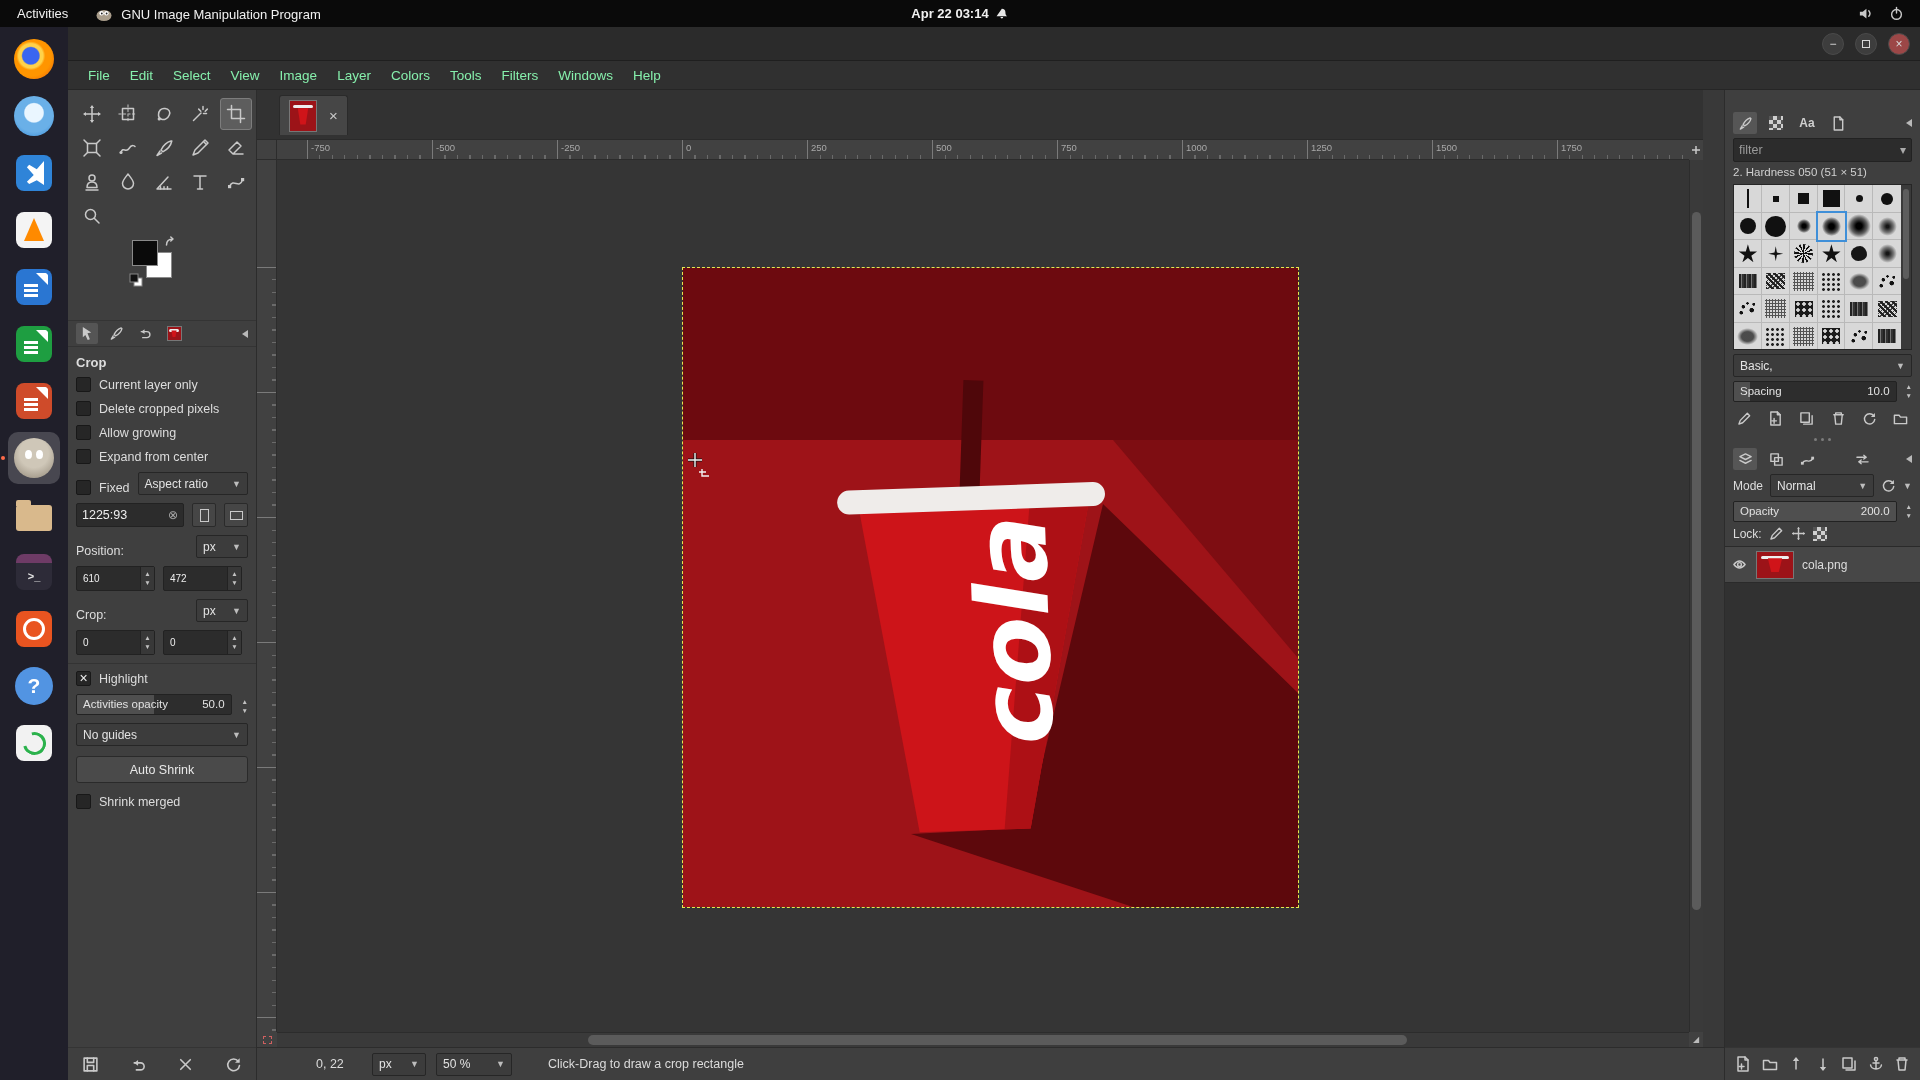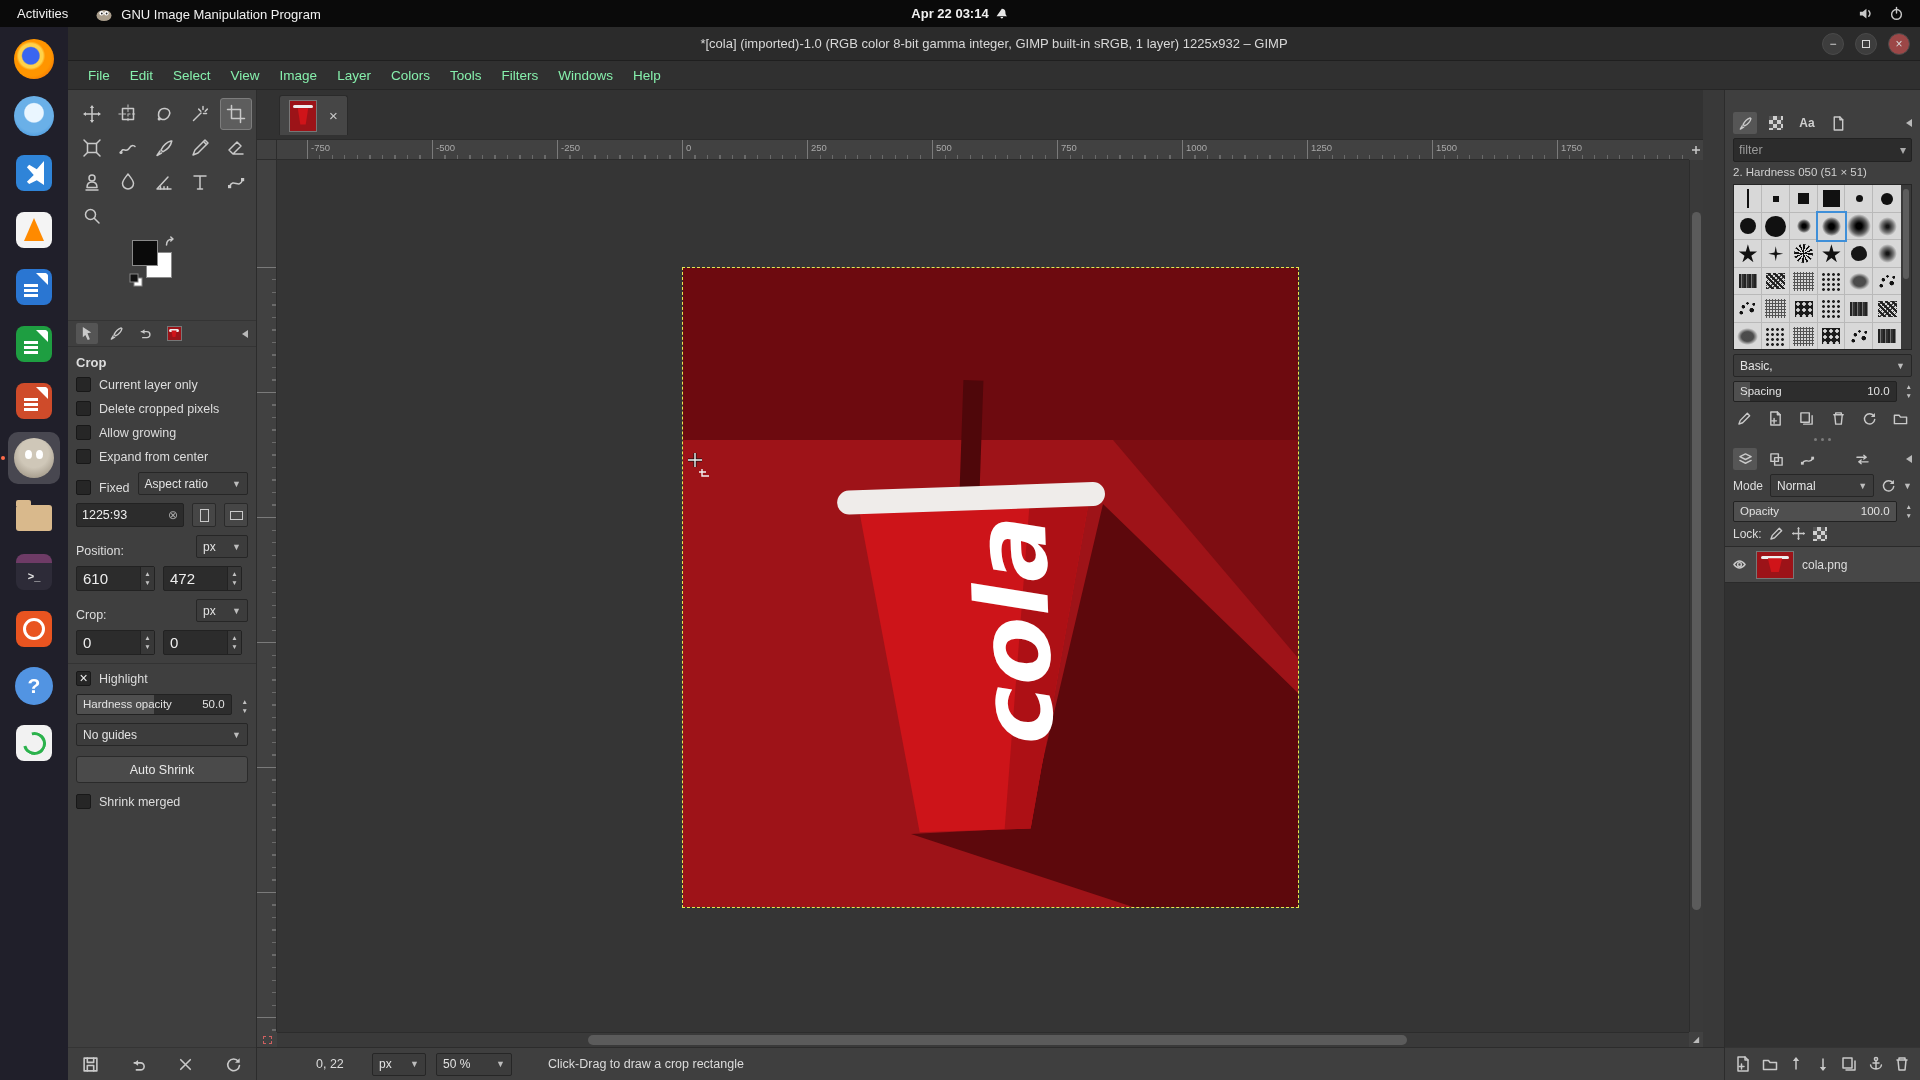--- a/index.html
+++ b/index.html
@@ -91,21 +91,21 @@
     padding:0 6px;height:23px;font-size:12px;color:#e3e3e3}
   .combo .car{margin-left:auto;font-size:9px;color:#bdbdbd;padding-left:6px}
   .grow{flex:1 1 auto}
   .entry{background:#2c2c2c;border:1px solid #222;border-radius:2px;height:24px;display:flex;align-items:center;
     padding:0 5px;font-size:12.5px;color:#eee}
   .clear-x{margin-left:auto;color:#aaa;font-size:12px}
   .mini-btn{width:24px;height:24px;background:#464646;border:1px solid #2a2a2a;border-radius:2px;display:flex;align-items:center;justify-content:center}
   .pg-tall{width:9px;height:13px;border:1px solid #c9c9c9}
   .pg-wide{width:13px;height:9px;border:1px solid #c9c9c9}
   .spinbox{background:#2c2c2c;border:1px solid #222;border-radius:2px;height:25px;display:flex;align-items:center;width:79px}
-  .spinbox .val{padding-left:6px;font-size:15px;color:#eee}
+  .spinbox .val{padding-left:6px;font-size:10px;color:#eee}
   .spin{margin-left:auto;width:14px;height:100%;border-left:1px solid #222;background:#383838;display:flex;flex-direction:column;
     align-items:center;justify-content:center;font-size:6.5px;color:#c2c2c2;line-height:1.3}
   .gslider{position:relative;height:21px;background:#2d2d2d;border:1px solid #222;border-radius:2px;overflow:hidden;
     font-size:11.5px;color:#e2e2e2;flex:1 1 auto}
   .gslider .fill{position:absolute;top:0;bottom:0;left:0;background:#4f4f4f}
   .gslider .sl-label{position:absolute;left:6px;top:3px}
   .gslider .sl-value{position:absolute;right:6px;top:3px}
   .wide-btn{margin:6px 8px;height:27px;background:#4a4a4a;border:1px solid #2a2a2a;border-radius:3px;
     display:flex;align-items:center;justify-content:center;font-size:12.5px;color:#e8e8e8}
   .hr{border-top:1px solid #333;margin:4px 0 2px}
@@ -289,21 +289,20 @@
       <span class="g"></span>
     </div>
   </div>
 <div id="show-apps">
     <span class="g"></span>
   </div>
 
 <div id="window">
 
   <div id="titlebar">
-    <span>*[cola] (imported)-1.0 (RGB color 8-bit gamma integer, GIMP built-in sRGB, 1 layer) 1225x932 – GIMP</span>
     <span class="win-controls">
       <span class="wc">−</span>
       <span class="wc">
           <span class="sq"></span>
         </span>
       <span class="wc close">×</span>
     </span>
   </div>
 
   <div id="menubar">
@@ -553,21 +552,21 @@
     <div class="hr"></div>
 
     <div class="opt-row">
       <span class="cb" data-checked="true"></span>
       <span>Highlight</span>
     </div>
 
     <div class="opt-row">
       <span class="gslider">
         <span class="fill" style="width:50%"></span>
-        <span class="sl-label">Hardness opacity</span>
+        <span class="sl-label">Activities opacity</span>
         <span class="sl-value">50.0</span>
       </span>
       <span class="arrows-updown">
           <span>▲</span>
           <span>▼</span>
         </span>
     </div>
 
     <div class="opt-row">
       <span class="combo grow">
@@ -977,21 +976,21 @@
           <path d="M12.5 5A5.5 5.5 0 1 0 13.6 9"></path>
           <path class="f" d="M13.8 2v4.4H9.4z"></path>
         </svg>
       <span class="car" style="font-size:9px;color:#bdbdbd">▼</span>
     </div>
 
     <div class="rp-row">
       <span class="gslider">
         <span class="fill" style="width:100%"></span>
         <span class="sl-label">Opacity</span>
-        <span class="sl-value">100.0</span>
+        <span class="sl-value">200.0</span>
       </span>
       <span class="arrows-updown">
           <span>▲</span>
           <span>▼</span>
         </span>
     </div>
 
     <div class="rp-row">
       <span>Lock:</span>
       <svg class="ic" width="15" height="15" viewBox="0 0 16 16">

